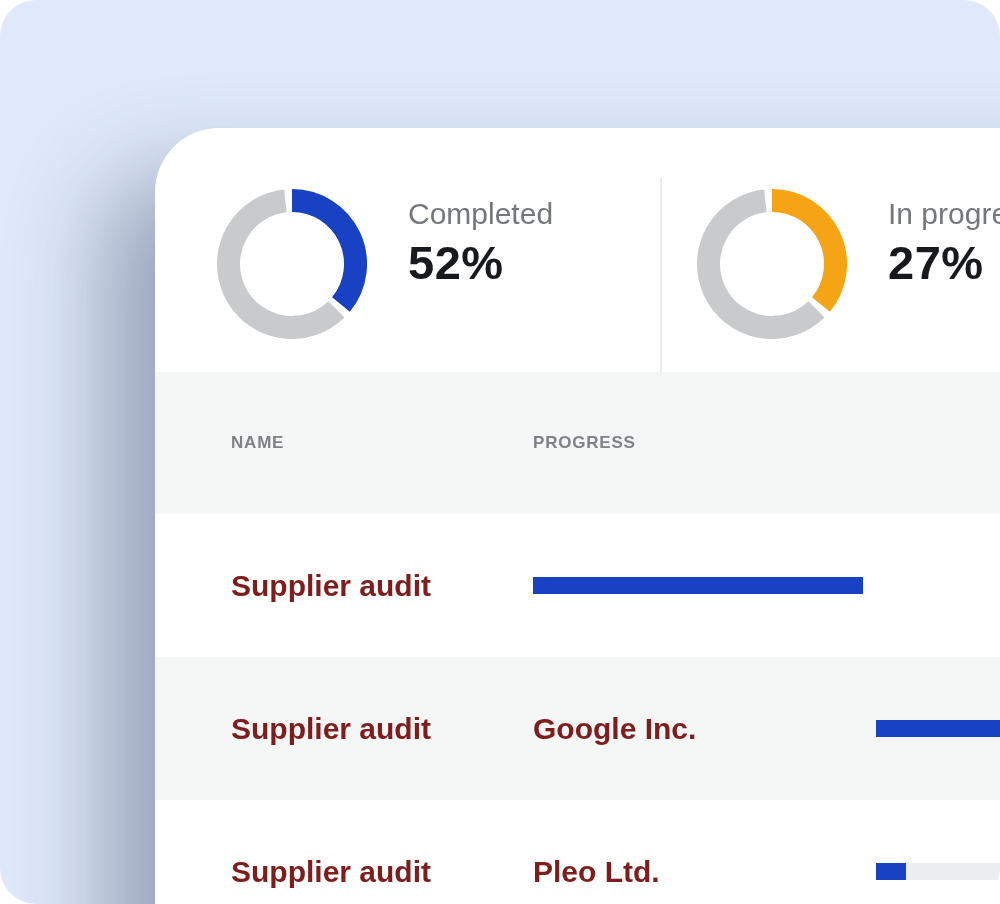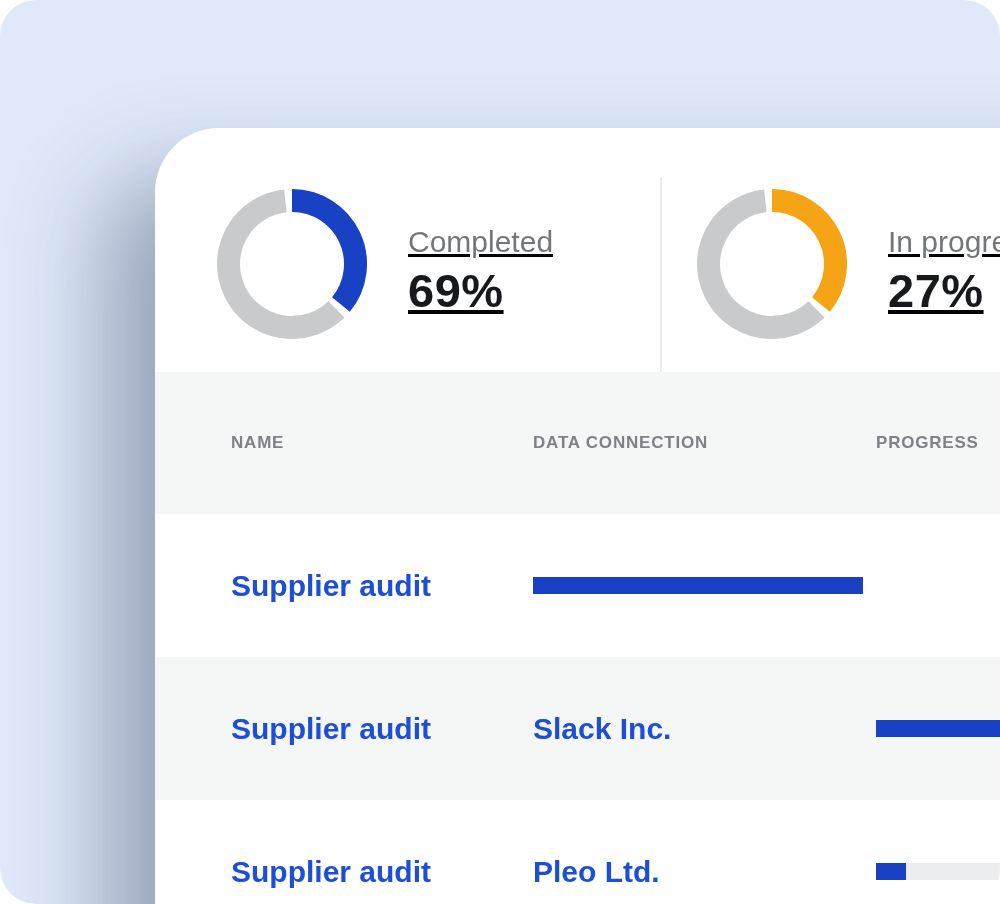--- a/index.html
+++ b/index.html
@@ -15,95 +15,94 @@
   .card{
     position:absolute;left:155px;top:128px;width:1100px;height:900px;
     background:#ffffff;border-top-left-radius:64px;
     box-shadow:-55px 45px 95px -5px rgba(52,66,97,0.42);
   }
   
   .stats{position:absolute;left:0;top:0;right:0;height:244px;}
   .donut{position:absolute;width:150px;height:150px;top:61px;}
   .donut.d0{left:62px;}
   .donut.d1{left:542px;}
-  .stat-text{position:absolute;top:96px;white-space:nowrap;text-decoration:underline;}
+  .stat-text{position:absolute;top:68px;white-space:nowrap;}
   .stat-text.t0{left:253px;}
   .stat-text.t1{left:733px;}
   .stat-label{font-size:30px;line-height:36px;color:#73777b;font-weight:400;}
   .stat-value{font-size:47px;line-height:54px;color:#17191c;font-weight:700;margin-top:4px;letter-spacing:0.5px;}
   .stats-divider{
     position:absolute;left:505px;top:49px;width:2px;height:195px;background:#ececec;
   }
   
   .table{position:absolute;left:0;top:244px;right:0;}
   .grid-row{
     display:grid;grid-template-columns:302px 343px 1fr;
     padding-left:76px;align-items:center;
   }
   .thead{height:142px;background:#f5f6f6;}
   .th{
     font-size:17px;font-weight:700;letter-spacing:0.8px;color:#7d8286;
     white-space:nowrap;
   }
   .trow{height:143px;background:#ffffff;}
   .trow.alt{background:#f5f6f6;}
-  .cell{font-size:30px;font-weight:700;color:#1d4ed8;white-space:nowrap;}
+  .cell{font-size:30px;font-weight:700;color:#7f1d1d;white-space:nowrap;}
   .bar-track{
     width:330px;height:17px;background:#ecedee;position:relative;overflow:hidden;
   }
   .bar-fill{height:100%;background:#1841c4;}
 </style>
 </head>
 <body>
 
 <div class="stage">
   <div class="canvas">
     <div class="card">
 
       <div class="stats">
         <div class="donut d0"><svg width="150" height="150" viewBox="0 0 150 150">
               <path d="M 75.00 11.50 A 63.5 63.5 0 0 1 123.93 115.48" fill="none" stroke="#1841c4" stroke-width="23" stroke-linecap="butt"></path>
               <path d="M 119.43 120.37 A 63.5 63.5 0 1 1 68.36 11.85" fill="none" stroke="#c9cacb" stroke-width="23" stroke-linecap="butt"></path>
             </svg></div>
         <div class="stat-text t0">
           <div class="stat-label">Completed</div>
-          <div class="stat-value">69%</div>
+          <div class="stat-value">52%</div>
         </div>
 
         <div class="stats-divider"></div>
 
         <div class="donut d1"><svg width="150" height="150" viewBox="0 0 150 150">
               <path d="M 75.00 11.50 A 63.5 63.5 0 0 1 123.93 115.48" fill="none" stroke="#f4a414" stroke-width="23" stroke-linecap="butt"></path>
               <path d="M 119.43 120.37 A 63.5 63.5 0 1 1 68.36 11.85" fill="none" stroke="#c9cacb" stroke-width="23" stroke-linecap="butt"></path>
             </svg></div>
         <div class="stat-text t1">
           <div class="stat-label">In progress</div>
           <div class="stat-value">27%</div>
         </div>
       </div>
 
       <div class="table">
         <div class="grid-row thead">
           <div class="th">NAME</div>
-          <div class="th">DATA CONNECTION</div>
           <div class="th">PROGRESS</div>
         </div>
         <div id="table-body">
   <div class="grid-row trow">
     <div class="cell">Supplier audit</div>
     <div>
       <div class="bar-track">
         <div class="bar-fill" style="width: 100%;"></div>
       </div>
     </div>
   </div>
 
   <div class="grid-row trow alt">
     <div class="cell">Supplier audit</div>
-    <div class="cell">Slack Inc.</div>
+    <div class="cell">Google Inc.</div>
     <div>
       <div class="bar-track">
         <div class="bar-fill" style="width: 100%;"></div>
       </div>
     </div>
   </div>
 
   <div class="grid-row trow">
     <div class="cell">Supplier audit</div>
     <div class="cell">Pleo Ltd.</div>

